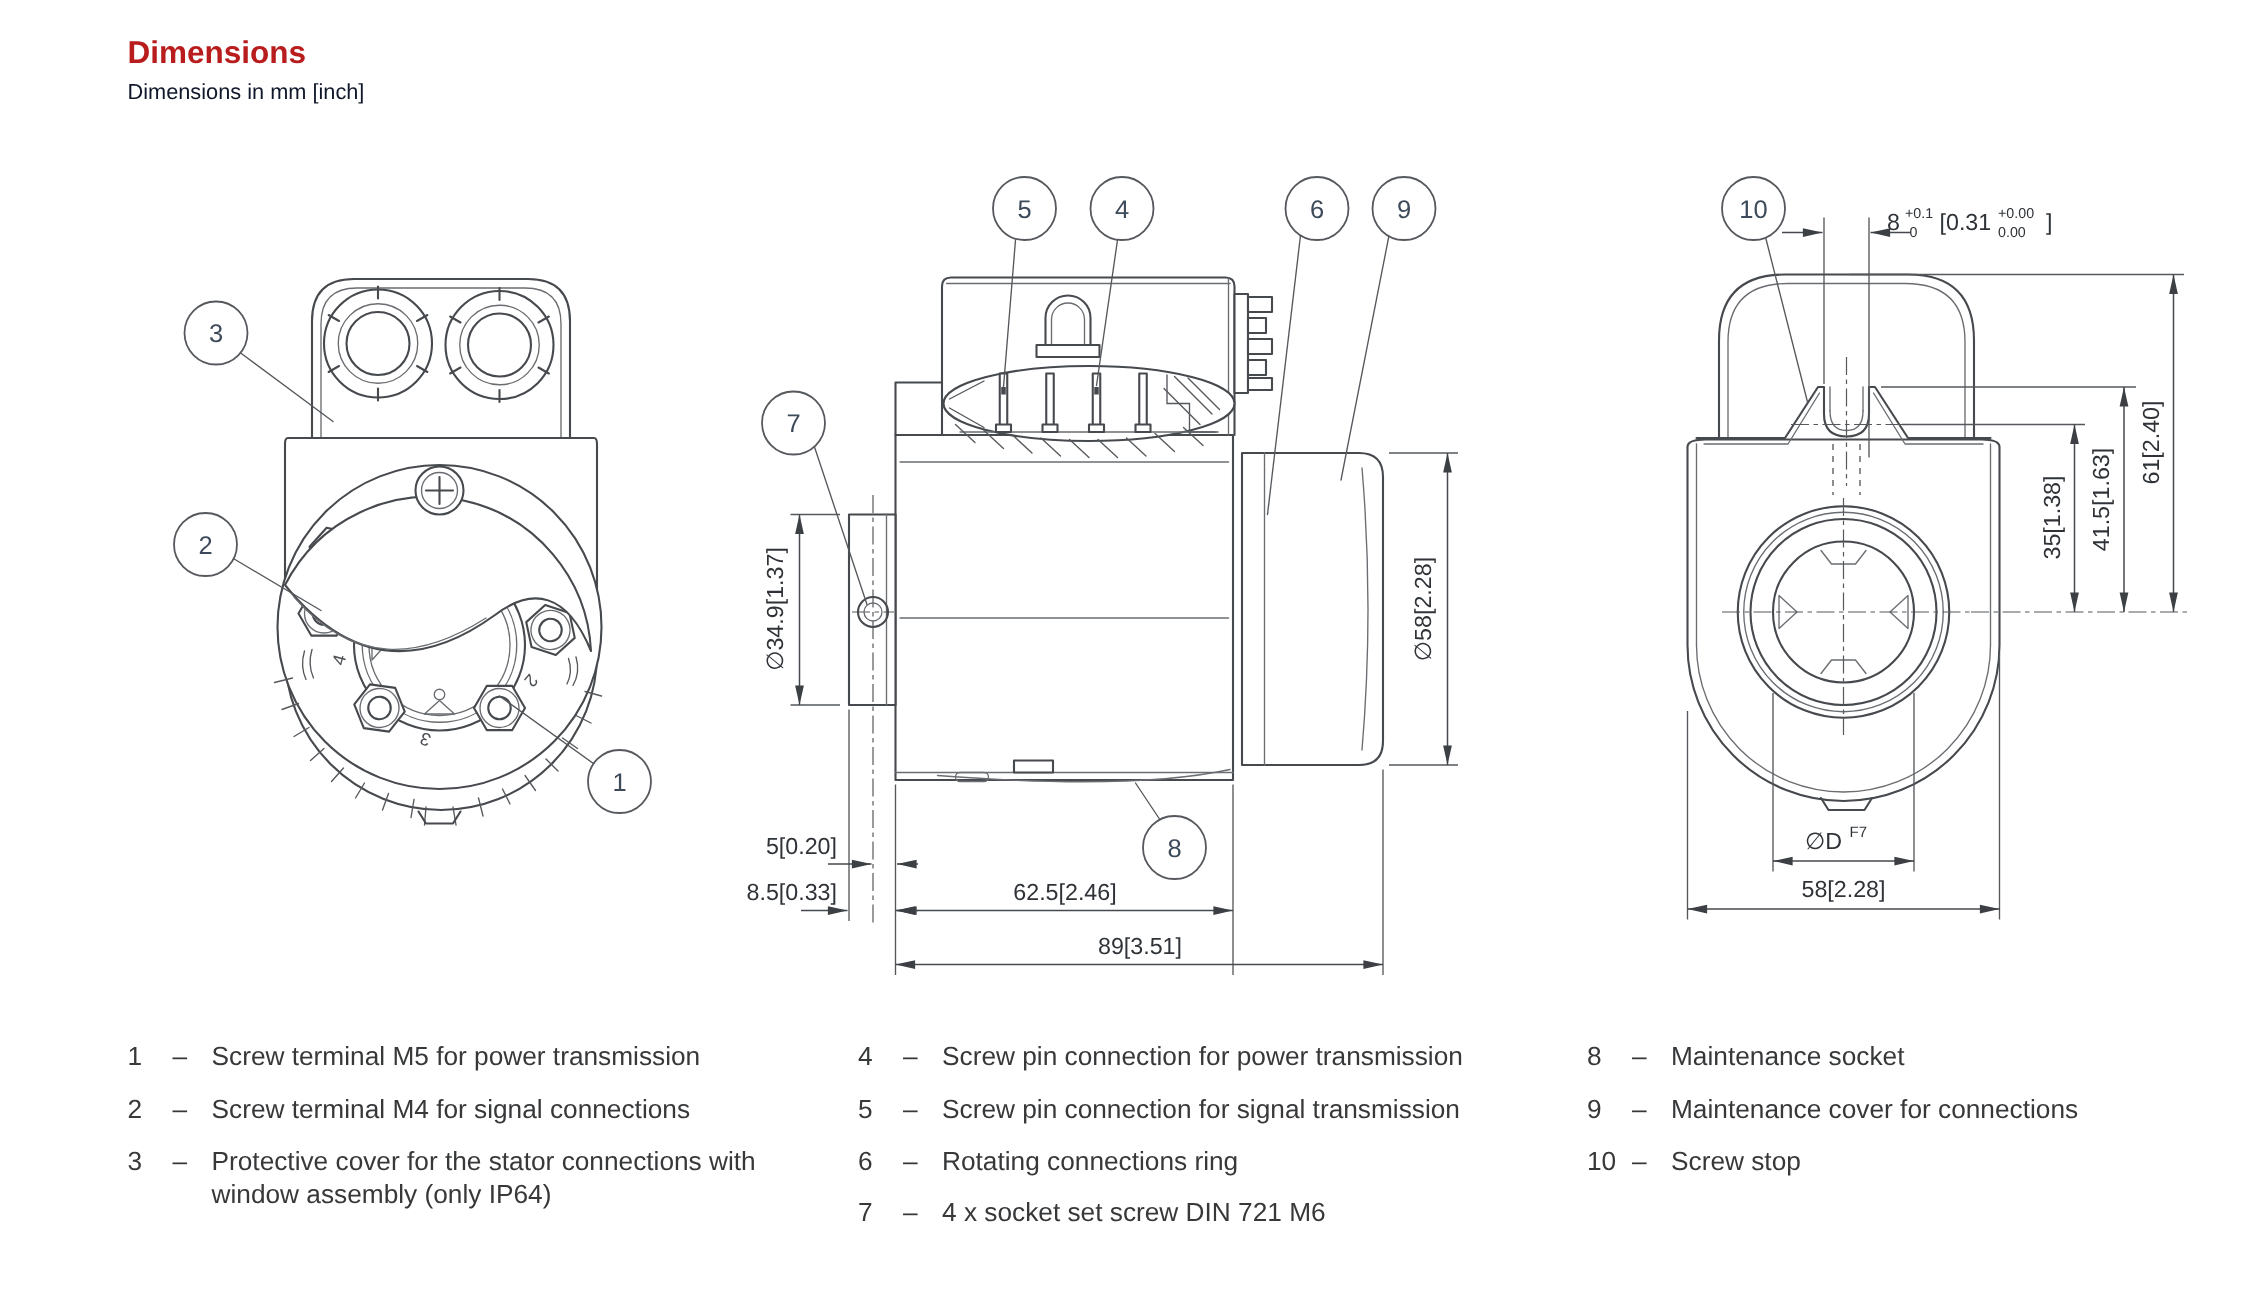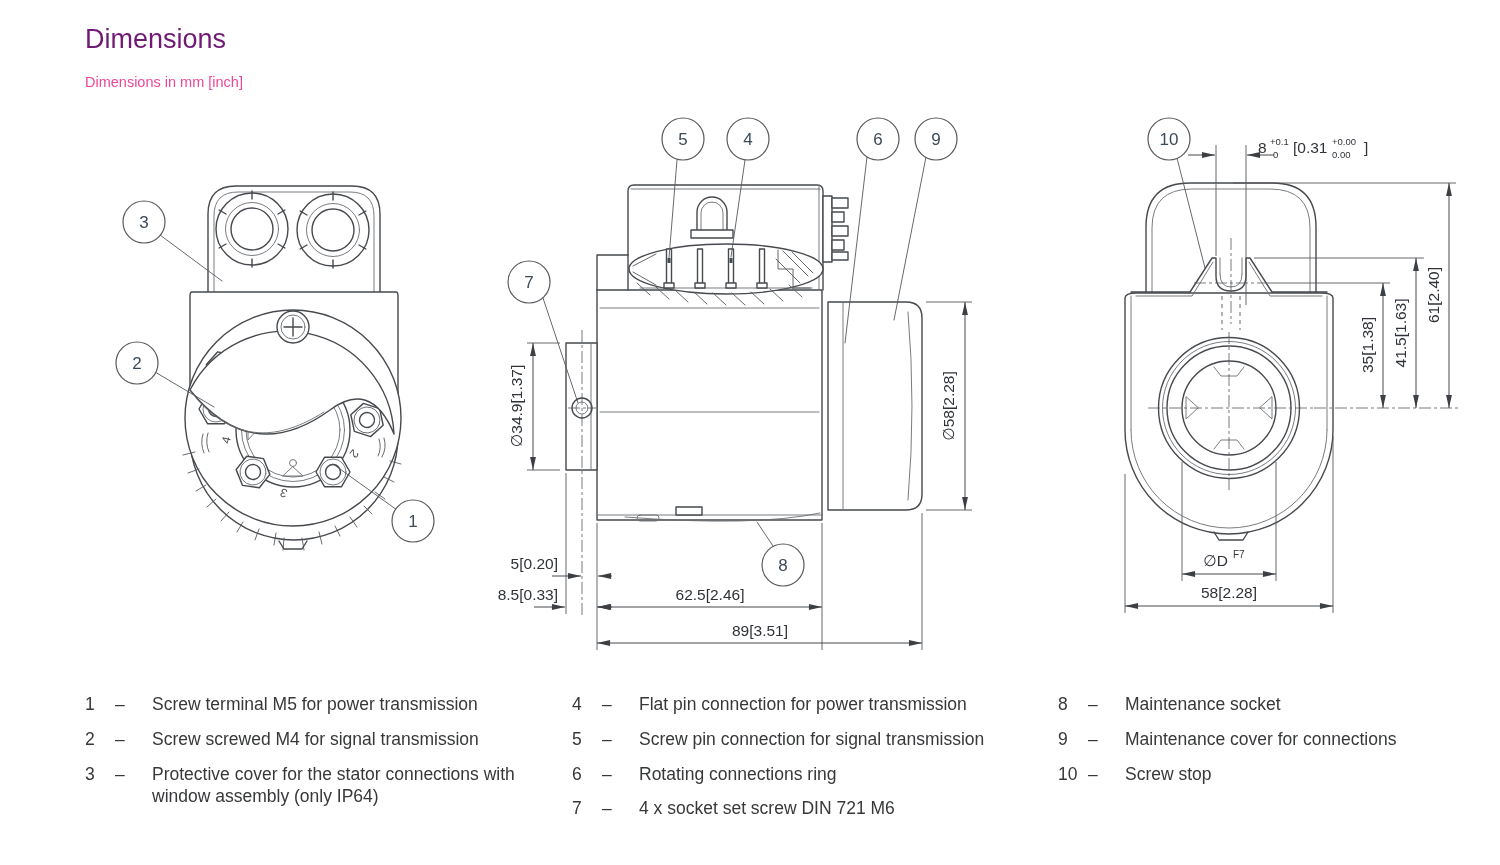--- a/index.html
+++ b/index.html
@@ -1,38 +1,38 @@
 <!DOCTYPE html>
 <html><head>
 <meta charset="utf-8">
 <style>
   html,body{margin:0;padding:0;background:#ffffff;}
   .page{position:relative;width:1500px;height:865px;background:#fff;overflow:hidden;
         font-family:"Liberation Sans","DejaVu Sans",sans-serif;}
-  .title{position:absolute;left:85px;top:24px;font-size:27px;font-weight:normal;color:#701a75;}
-  .subtitle{position:absolute;left:85px;top:74px;font-size:14.5px;color:#ec4899;}
+  .title{position:absolute;left:85px;top:24px;font-size:21px;font-weight:bold;color:#b91c1c;}
+  .subtitle{position:absolute;left:85px;top:54px;font-size:14.5px;color:#0f172a;}
   svg{position:absolute;left:0;top:0;}
   svg text{font-family:"Liberation Sans","DejaVu Sans",sans-serif;}
   .ln{fill:none;stroke:#46494d;stroke-width:1.4;stroke-linejoin:round;stroke-linecap:round;}
   .lnf{fill:#ffffff;stroke:#46494d;stroke-width:1.4;stroke-linejoin:round;}
   .thin{fill:none;stroke:#6a6d71;stroke-width:0.9;stroke-linejoin:round;stroke-linecap:round;}
   .det{fill:none;stroke:#55585c;stroke-width:0.9;stroke-linecap:round;}
   .ext{fill:none;stroke:#55585c;stroke-width:0.9;}
   .dimline{fill:none;stroke:#46494d;stroke-width:1;}
   .cl{fill:none;stroke:#55585c;stroke-width:0.8;stroke-dasharray:12 3 3 3;}
   .dsh{fill:none;stroke:#55585c;stroke-width:0.9;stroke-dasharray:4 4;}
   .dimtext{font-size:15.5px;fill:#2f3338;}
   .toltext{font-size:9.5px;fill:#2f3338;}
   .sup{font-size:10px;fill:#2f3338;}
   .callout-circle{fill:#ffffff;stroke:#55585c;stroke-width:1.2;}
   .callout-num{font-size:17px;fill:#3c4a5a;text-anchor:middle;}
   .mark{font-size:12px;fill:#4b4e52;text-anchor:middle;}
   .legend-col{position:absolute;top:693px;color:#37383a;font-size:17.5px;line-height:1.3;}
   .legend-item{display:grid;grid-template-columns:30px 26px auto;margin-bottom:12px;}
-  .legend-text{max-width:378px;margin-left:11px;}
+  .legend-text{max-width:378px;}
 </style>
 </head>
 <body>
 
 <div class="page">
 
   <div class="title">Dimensions</div>
   <div class="subtitle">Dimensions in mm [inch]</div>
 
   <svg width="1500" height="665" viewBox="0 0 1500 665">
@@ -355,34 +355,34 @@
 
   <div class="legend-col" style="left:85px;">
     <div class="legend-item">
       <span>1</span>
       <span>–</span>
       <span class="legend-text">Screw terminal M5 for power transmission</span>
     </div>
     <div class="legend-item">
       <span>2</span>
       <span>–</span>
-      <span class="legend-text">Screw screwed M4 for signal transmission</span>
+      <span class="legend-text">Screw terminal M4 for signal connections</span>
     </div>
     <div class="legend-item">
       <span>3</span>
       <span>–</span>
       <span class="legend-text">Protective cover for the stator connections with window assembly (only IP64)</span>
     </div>
   </div>
 
   <div class="legend-col" style="left:572px;">
     <div class="legend-item">
       <span>4</span>
       <span>–</span>
-      <span class="legend-text">Flat pin connection for power transmission</span>
+      <span class="legend-text">Screw pin connection for power transmission</span>
     </div>
     <div class="legend-item">
       <span>5</span>
       <span>–</span>
       <span class="legend-text">Screw pin connection for signal transmission</span>
     </div>
     <div class="legend-item">
       <span>6</span>
       <span>–</span>
       <span class="legend-text">Rotating connections ring</span>

